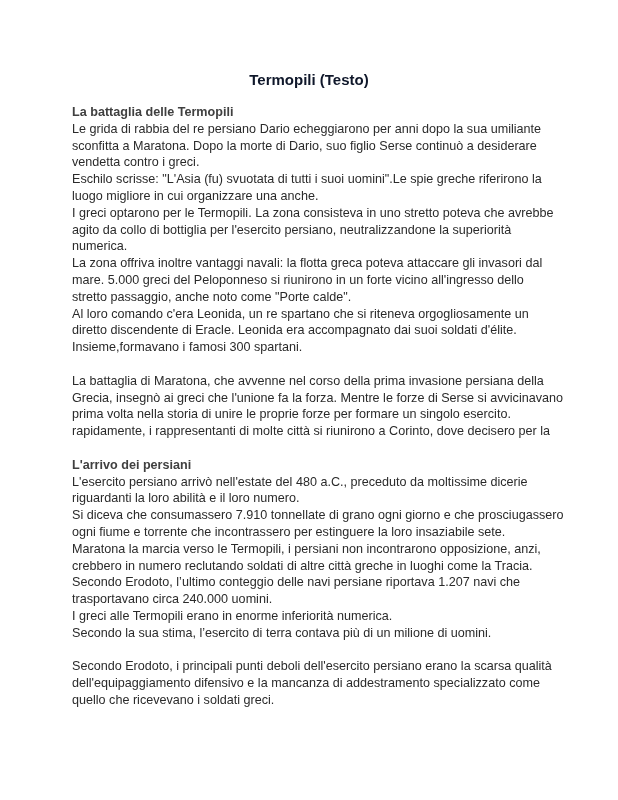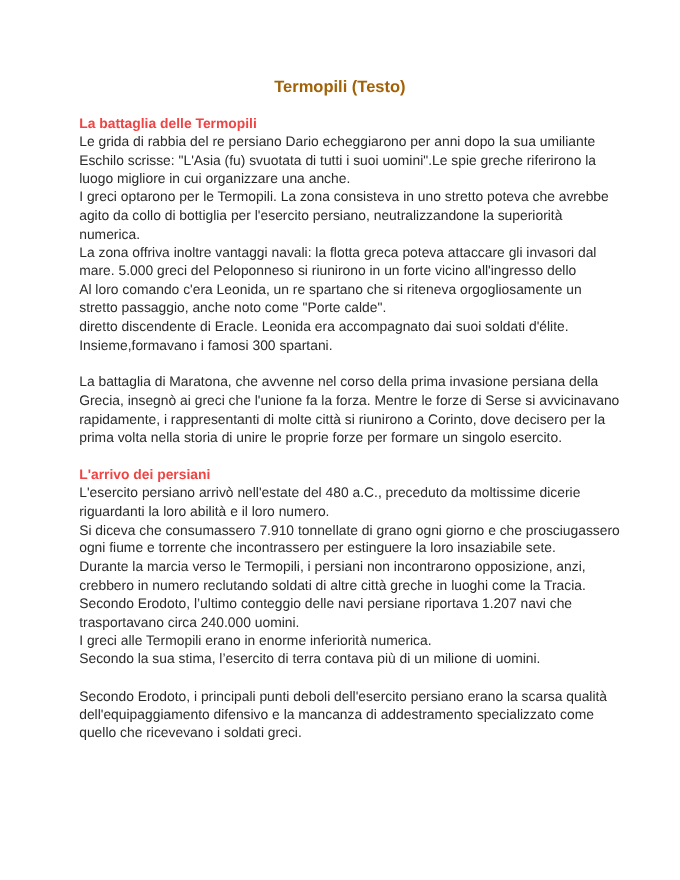--- a/index.html
+++ b/index.html
@@ -4,73 +4,75 @@
 <style>
   html, body { margin: 0; padding: 0; background: #ffffff; }
   body { width: 618px; height: 800px; overflow: hidden; position: relative; }
   .page {
     position: absolute; left: 0; top: 0; width: 618px; height: 800px;
     background: #ffffff; color: #222222;
     font-family: "Liberation Sans", "DejaVu Sans", sans-serif;
   }
   .title {
     position: absolute; top: 71px; left: 0; width: 618px;
-    text-align: center; font-size: 15px; font-weight: bold; color: #a16207;
+    text-align: center; font-size: 15px; font-weight: bold; color: #0f172a;
   }
   .content {
     position: absolute; left: 72px; top: 104px; width: 480px;
     font-size: 12.6px; line-height: 16.8px; color: #2a2a2a;
   }
-  .heading { font-weight: bold; color: #ef4444; }
+  .heading { font-weight: bold; color: #404040; }
   .line { white-space: nowrap; }
   .gap { height: 16.8px; }
 </style>
 </head>
 <body>
 
 <div class="page">
   <div class="title">Termopili (Testo)</div>
 
   <div class="content">
 
     <div>
       <div class="heading line">La battaglia delle Termopili</div>
       <div>
         <div class="line">Le grida di rabbia del re persiano Dario echeggiarono per anni dopo la sua umiliante</div>
+        <div class="line">sconfitta a Maratona. Dopo la morte di Dario, suo figlio Serse continuò a desiderare</div>
+        <div class="line">vendetta contro i greci.</div>
         <div class="line">Eschilo scrisse: "L'Asia (fu) svuotata di tutti i suoi uomini".Le spie greche riferirono la</div>
         <div class="line">luogo migliore in cui organizzare una anche.</div>
         <div class="line">I greci optarono per le Termopili. La zona consisteva in uno stretto poteva che avrebbe</div>
         <div class="line">agito da collo di bottiglia per l'esercito persiano, neutralizzandone la superiorità</div>
         <div class="line">numerica.</div>
         <div class="line">La zona offriva inoltre vantaggi navali: la flotta greca poteva attaccare gli invasori dal</div>
         <div class="line">mare. 5.000 greci del Peloponneso si riunirono in un forte vicino all'ingresso dello</div>
+        <div class="line">stretto passaggio, anche noto come "Porte calde".</div>
         <div class="line">Al loro comando c'era Leonida, un re spartano che si riteneva orgogliosamente un</div>
-        <div class="line">stretto passaggio, anche noto come "Porte calde".</div>
         <div class="line">diretto discendente di Eracle. Leonida era accompagnato dai suoi soldati d'élite.</div>
         <div class="line">Insieme,formavano i famosi 300 spartani.</div>
       </div>
       <div class="gap"></div>
       <div>
         <div class="line">La battaglia di Maratona, che avvenne nel corso della prima invasione persiana della</div>
         <div class="line">Grecia, insegnò ai greci che l'unione fa la forza. Mentre le forze di Serse si avvicinavano</div>
+        <div class="line">prima volta nella storia di unire le proprie forze per formare un singolo esercito.</div>
         <div class="line">rapidamente, i rappresentanti di molte città si riunirono a Corinto, dove decisero per la</div>
-        <div class="line">prima volta nella storia di unire le proprie forze per formare un singolo esercito.</div>
       </div>
     </div>
 
     <div class="gap"></div>
 
     <div>
       <div class="heading line">L'arrivo dei persiani</div>
       <div>
         <div class="line">L'esercito persiano arrivò nell'estate del 480 a.C., preceduto da moltissime dicerie</div>
         <div class="line">riguardanti la loro abilità e il loro numero.</div>
         <div class="line">Si diceva che consumassero 7.910 tonnellate di grano ogni giorno e che prosciugassero</div>
         <div class="line">ogni fiume e torrente che incontrassero per estinguere la loro insaziabile sete.</div>
-        <div class="line">Durante la marcia verso le Termopili, i persiani non incontrarono opposizione, anzi,</div>
+        <div class="line">Maratona la marcia verso le Termopili, i persiani non incontrarono opposizione, anzi,</div>
         <div class="line">crebbero in numero reclutando soldati di altre città greche in luoghi come la Tracia.</div>
         <div class="line">Secondo Erodoto, l’ultimo conteggio delle navi persiane riportava 1.207 navi che</div>
         <div class="line">trasportavano circa 240.000 uomini.</div>
         <div class="line">I greci alle Termopili erano in enorme inferiorità numerica.</div>
         <div class="line">Secondo la sua stima, l’esercito di terra contava più di un milione di uomini.</div>
       </div>
       <div class="gap"></div>
       <div>
         <div class="line">Secondo Erodoto, i principali punti deboli dell'esercito persiano erano la scarsa qualità</div>
         <div class="line">dell'equipaggiamento difensivo e la mancanza di addestramento specializzato come</div>

